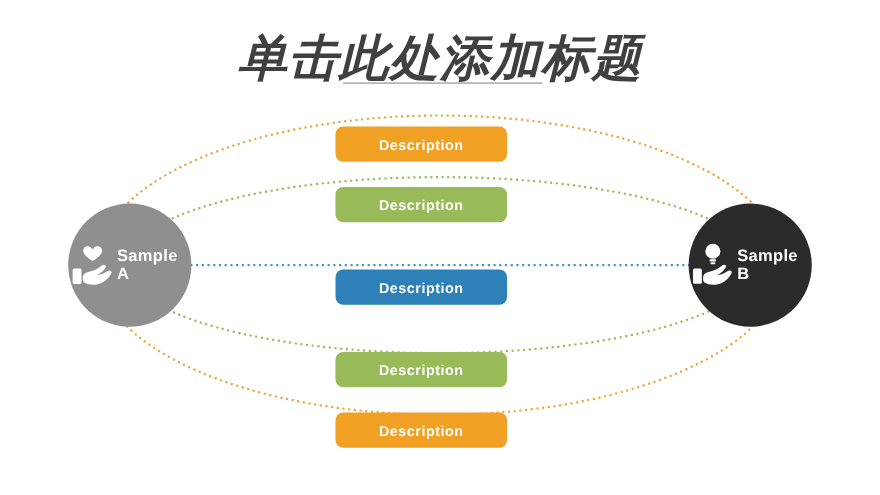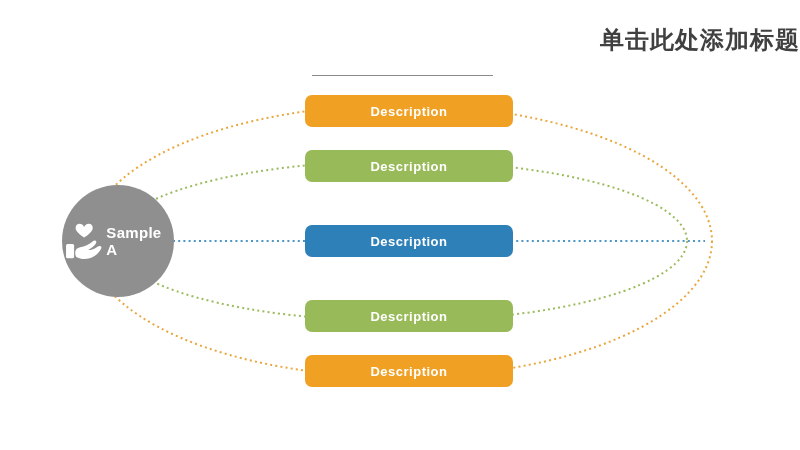--- a/index.html
+++ b/index.html
@@ -1,30 +1,30 @@
 <!DOCTYPE html>
 <html><head>
 <meta charset="utf-8">
 <style>
   html,body{margin:0;padding:0;background:#fff;}
   .slide{position:relative;width:800px;height:450px;background:#ffffff;overflow:hidden;
          font-family:"Liberation Sans", sans-serif;}
 
   
-  .title{position:absolute;top:26px;left:0;width:100%;text-align:right;
-         font-size:24px;line-height:1.2;font-weight:600;color:#404040;letter-spacing:1px;}
+  .title{position:absolute;top:26px;left:0;width:100%;text-align:center;
+         font-size:45px;line-height:1.2;font-weight:600;color:#404040;letter-spacing:1px;font-style:italic;}
   .title-underline{position:absolute;top:75px;left:312px;width:181px;height:1px;background:#8a8a8a;}
 
   
   .connectors{position:absolute;top:0;left:0;width:800px;height:450px;}
 
   
-  .bar{position:absolute;left:305px;width:208px;height:32px;border-radius:7px;
+  .bar{position:absolute;left:305px;width:156px;height:32px;border-radius:7px;
        display:flex;align-items:center;justify-content:center;
-       color:#ffffff;font-size:13px;font-weight:bold;letter-spacing:.5px;cursor:pointer;}
+       color:#ffffff;font-size:13px;font-weight:bold;letter-spacing:.5px;cursor:pointer;margin-top:20px;}
   .bar-1{top:95px;background:#F0A023;}
   .bar-2{top:150px;background:#98BA58;}
   .bar-3{top:225px;background:#2E80B9;}
   .bar-4{top:300px;background:#98BA58;}
   .bar-5{top:355px;background:#F0A023;}
 
   
   .node{position:absolute;top:185px;width:112px;height:112px;border-radius:50%;
         display:flex;align-items:center;justify-content:center;
         color:#ffffff;cursor:pointer;}
@@ -65,14 +65,24 @@
 
   <div class="node node-left">
     <svg class="icon" viewBox="0 0 44 44" xmlns="http://www.w3.org/2000/svg">
       <path fill="#ffffff" d="M22 9 C20 4.5 13.5 5 13.5 10 C13.5 13.5 18 16.8 22 19.4 C26 16.8 30.5 13.5 30.5 10 C30.5 5 24 4.5 22 9 Z"></path>
       <rect fill="#ffffff" x="4" y="26" width="8" height="14" rx="1.5"></rect>
       <path fill="#ffffff" d="M14 38.5 C18 41.2 25 41.6 30 39.2 C34.5 37 37.6 33.6 39 30.2 C39.8 28.2 37.2 27.1 35.2 28.6 C32.4 30.8 29 32 26 32 C30 29.9 32.9 27.4 33.9 24.8 C34.7 22.8 32.1 21.8 30.4 23.4 C27.2 26.4 22.2 28.5 18 29.2 C14.9 29.7 13.1 31.9 13.1 34.4 C13.1 36.2 13.4 37.8 14 38.5 Z"></path>
     </svg>
     <span class="node-label">Sample A</span>
   </div>
 
+  <div class="node node-right">
+    <svg class="icon" viewBox="0 0 44 44" xmlns="http://www.w3.org/2000/svg">
+      <circle fill="#ffffff" cx="22" cy="10.5" r="6.8"></circle>
+      <rect fill="#ffffff" x="19" y="17.8" width="6" height="2" rx="1"></rect>
+      <rect fill="#ffffff" x="19.8" y="20.4" width="4.4" height="1.8" rx="0.9"></rect>
+      <rect fill="#ffffff" x="4" y="26" width="8" height="14" rx="1.5"></rect>
+      <path fill="#ffffff" d="M14 38.5 C18 41.2 25 41.6 30 39.2 C34.5 37 37.6 33.6 39 30.2 C39.8 28.2 37.2 27.1 35.2 28.6 C32.4 30.8 29 32 26 32 C30 29.9 32.9 27.4 33.9 24.8 C34.7 22.8 32.1 21.8 30.4 23.4 C27.2 26.4 22.2 28.5 18 29.2 C14.9 29.7 13.1 31.9 13.1 34.4 C13.1 36.2 13.4 37.8 14 38.5 Z"></path>
+    </svg>
+    <span class="node-label">Sample B</span>
+  </div>
 
 </div>
 
 </body></html>

